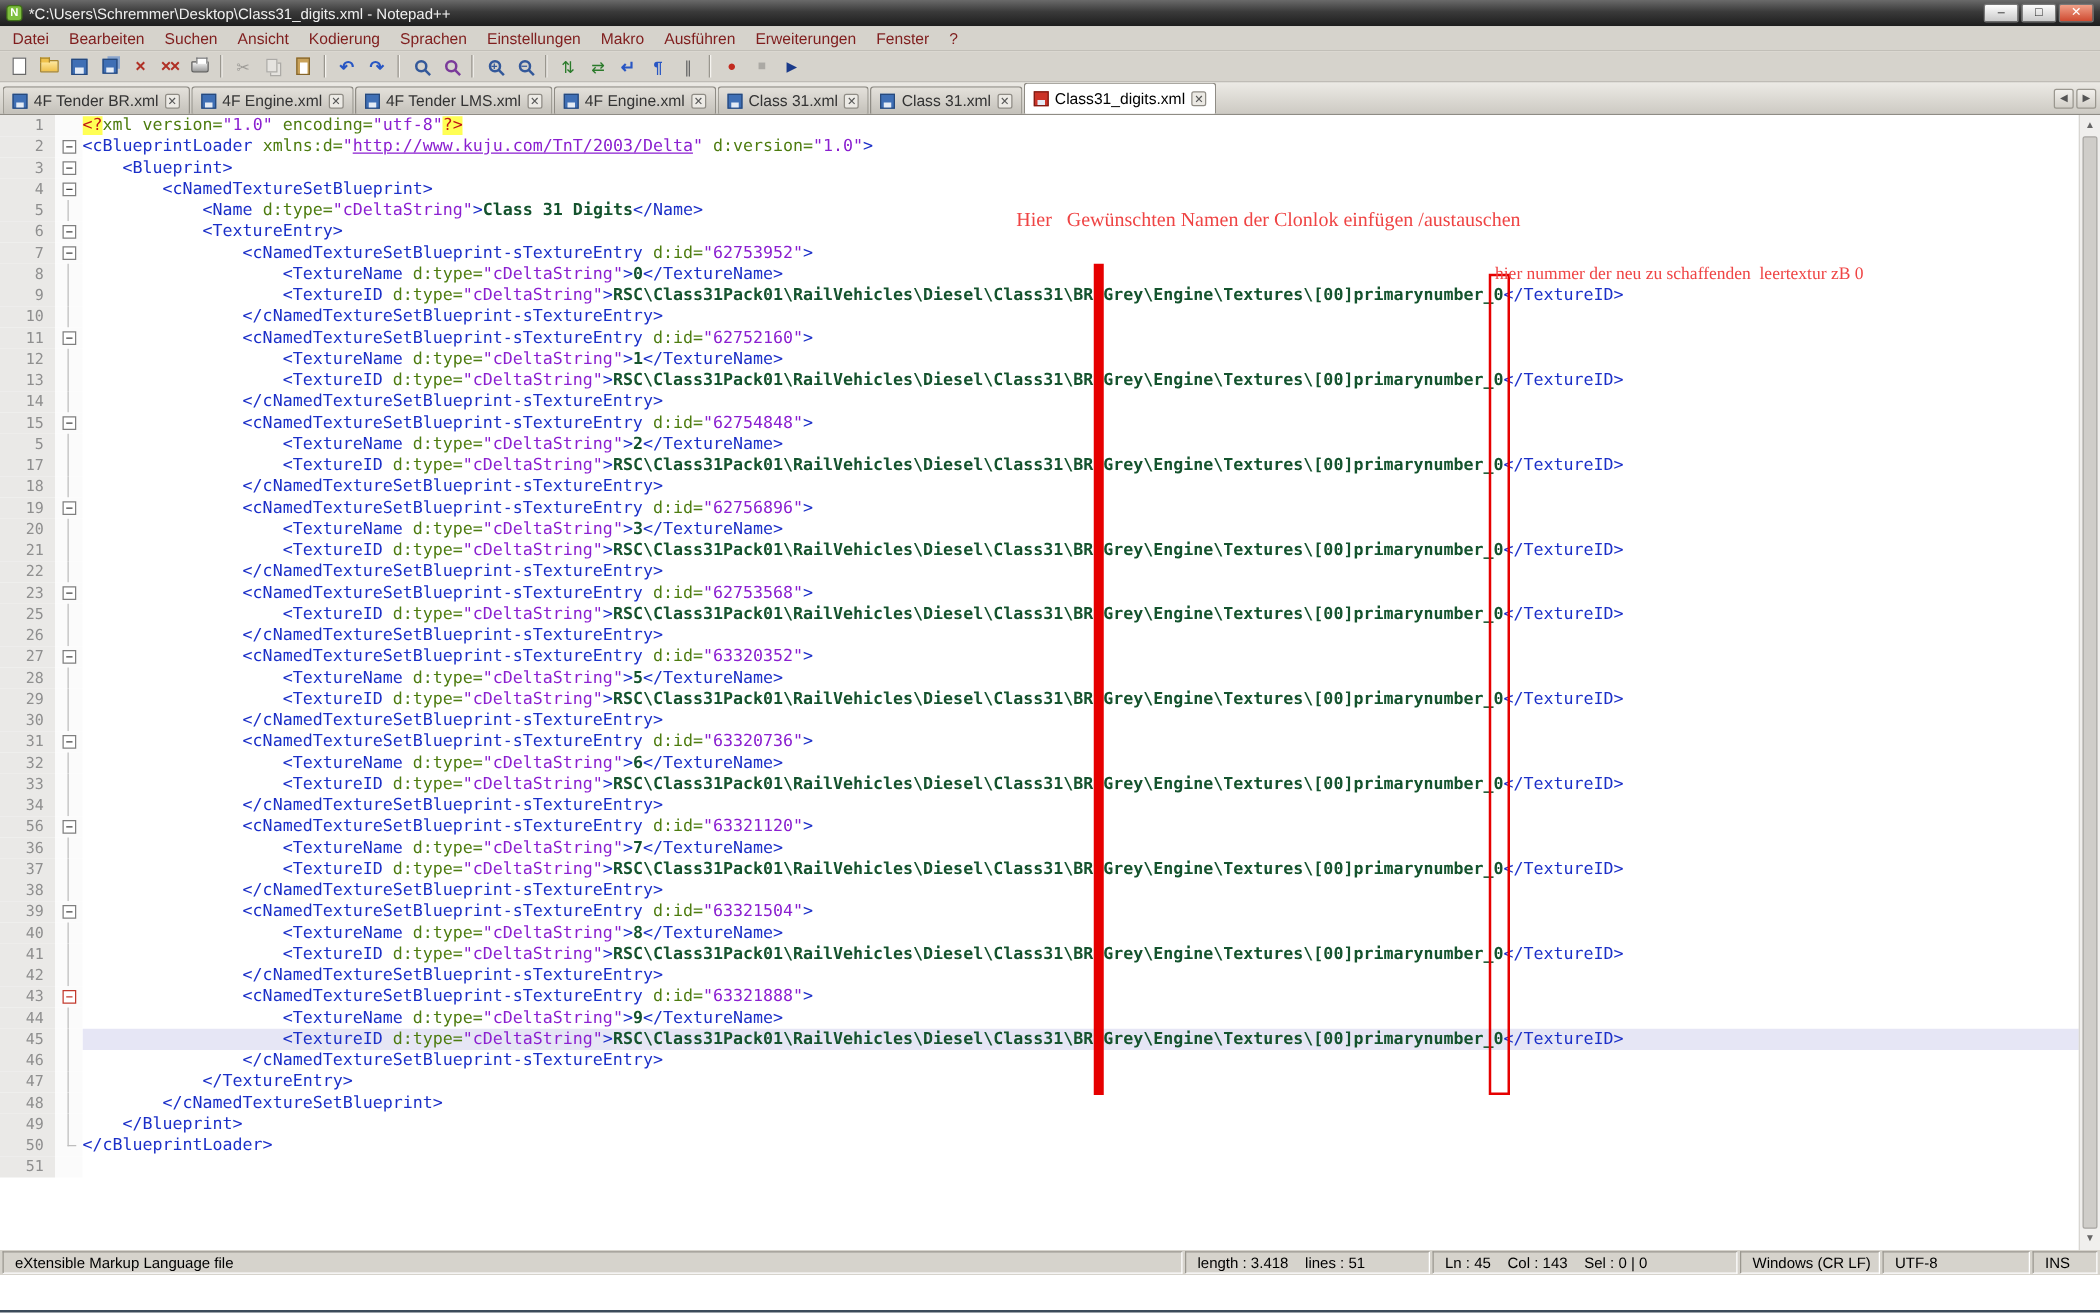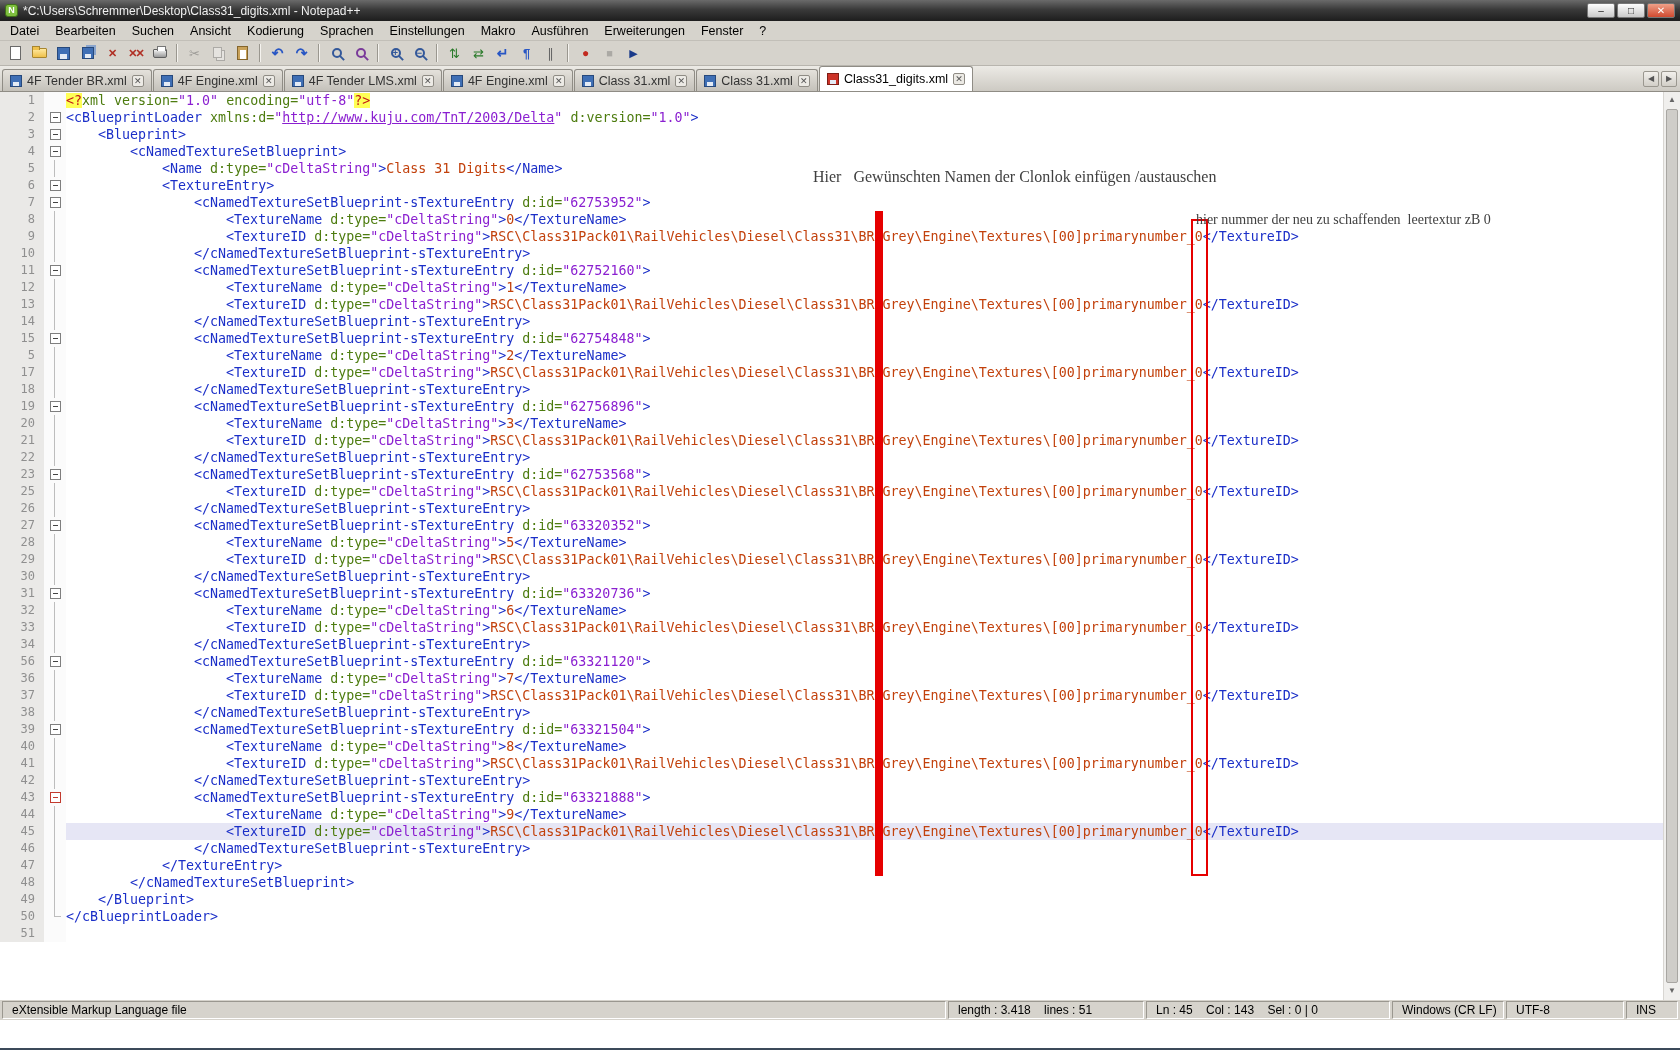--- a/index.html
+++ b/index.html
@@ -14,21 +14,21 @@
     background:linear-gradient(#6a6a6a,#3a3a3a 45%,#1d1d1d);
     color:#f0f0f0; font-size:12px;
   }
   .appicon { width:13px; height:13px; background:#7fbf3f; border:1px solid #3f6f18; border-radius:3px;
     color:#fff; font-size:9px; font-weight:bold; text-align:center; line-height:11px; }
   .winbtns { margin-left:auto; display:flex; gap:2px; }
   .wbtn { width:28px; height:15px; font-size:10px; line-height:13px; text-align:center;
     background:linear-gradient(#fdfdfd,#c9c9c9); color:#222; border:1px solid #777; border-radius:2px; }
   .wbtn.close { background:linear-gradient(#f0a088,#cf4a30); color:#fff; }
   
-  .menubar { height:20px; background:#d6d3cc; display:flex; align-items:center; font-size:12.5px; color:#000000;
+  .menubar { height:20px; background:#d6d3cc; display:flex; align-items:center; font-size:12.5px; color:#7f1d1d;
     border-bottom:1px solid #c2bfb8; padding-left:2px; }
   .menu-item { padding:2px 8px; }
   
   .toolbar { height:25px; background:#d6d3cc; display:flex; align-items:center; padding-left:4px; gap:1px;
     border-bottom:1px solid #b8b5ae; }
   .tbtn { width:23px; height:21px; display:flex; align-items:center; justify-content:center; }
   .tbtn.dis { opacity:.38; filter:grayscale(1); }
   .tsep { width:2px; height:18px; border-left:1px solid #9a978f; border-right:1px solid #f5f3ef; margin:0 4px; }
   .k { display:flex; align-items:center; justify-content:center; font-size:13px; color:#333; }
   .k-doc { width:11px; height:14px; background:#fff; border:1px solid #6a6a6a; }
@@ -82,21 +82,21 @@
   .fb.red::after { background:#c23a2e; }
   .fold.fl::after { content:""; position:absolute; left:10px; top:0; bottom:0; width:1px; background:#bdbdbd; }
   .fold.fe::after { content:""; position:absolute; left:10px; top:0; height:9px; width:1px; background:#bdbdbd; }
   .fold.fe::before { content:""; position:absolute; left:10px; top:8px; width:7px; height:1px; background:#bdbdbd; }
   .code { flex:1; }
   .row.cur .code { background:#e6e6f5; }
   .tg { color:#1b2fc8; }
   .at { color:#4d7c0f; }
   .vl { color:#8a1fd0; }
   .ur { color:#8a1fd0; text-decoration:underline; }
-  .tx { color:#c2410c; font-weight:normal; }
+  .tx { color:#14532d; font-weight:bold; }
   .yb { background:#ffff55; color:#c11616; }
   .vscroll { position:absolute; top:0; right:0; bottom:0; width:17px; background:#f0efed; border-left:1px solid #d8d6d2; }
   .varrow { height:17px; text-align:center; font-size:8px; color:#666; line-height:16px; }
   .vthumb { position:absolute; top:17px; bottom:17px; left:2px; right:2px; background:#cfcdc9; border:1px solid #a8a6a2; border-radius:2px; }
   .varrow.dn { position:absolute; bottom:0; left:0; right:0; }
   
   .statusbar { height:20px; background:#d6d3cc; display:flex; align-items:stretch; font-size:12px; color:#000; padding:1px 2px; gap:2px;text-align:right; }
   .scell { border:1px solid; border-color:#9a978f #ffffff #ffffff #9a978f; padding:1px 9px; white-space:pre; display:flex; align-items:center; }
   .scell.grow { flex:1; }
   
@@ -121,21 +121,21 @@
   .ti-media { border-radius:50%; background:radial-gradient(circle at 35% 30%, #8fd0ff, #2a6fd0 60%, #143a80); }
   .pinbtn { width:30px; height:26px; display:flex; align-items:center; justify-content:center; border-radius:3px; }
   .tray { margin-left:auto; display:flex; align-items:center; gap:8px; padding-right:8px; }
   .chev { color:#dfe6ec; font-size:9px; }
   .trico { width:11px; height:11px; border-radius:2px; }
   .clock { font-size:12px; color:#fff; margin:0 6px 0 8px; }
   .showdesk { width:11px; height:30px; border-left:1px solid #4a5866; background:rgba(255,255,255,.08); }
   
   .redbar { position:absolute; left:875px; top:211px; width:8px; height:665px; background:#e60000; z-index:40; }
   .redrect { position:absolute; left:1191px; top:219px; width:17px; height:657px; border:2px solid #e60000; z-index:40; }
-  .note { position:absolute; color:#404040; font-family:"Liberation Serif", serif; z-index:41; white-space:pre; }
+  .note { position:absolute; color:#ef4444; font-family:"Liberation Serif", serif; z-index:41; white-space:pre; }
   .n1 { left:813px; top:168px; font-size:16px; }
   .n2 { left:1196px; top:212px; font-size:14px; }
 </style>
 </head>
 <body>
 
 <div class="window">
 
   <div class="titlebar">
     <span class="appicon">N</span>

